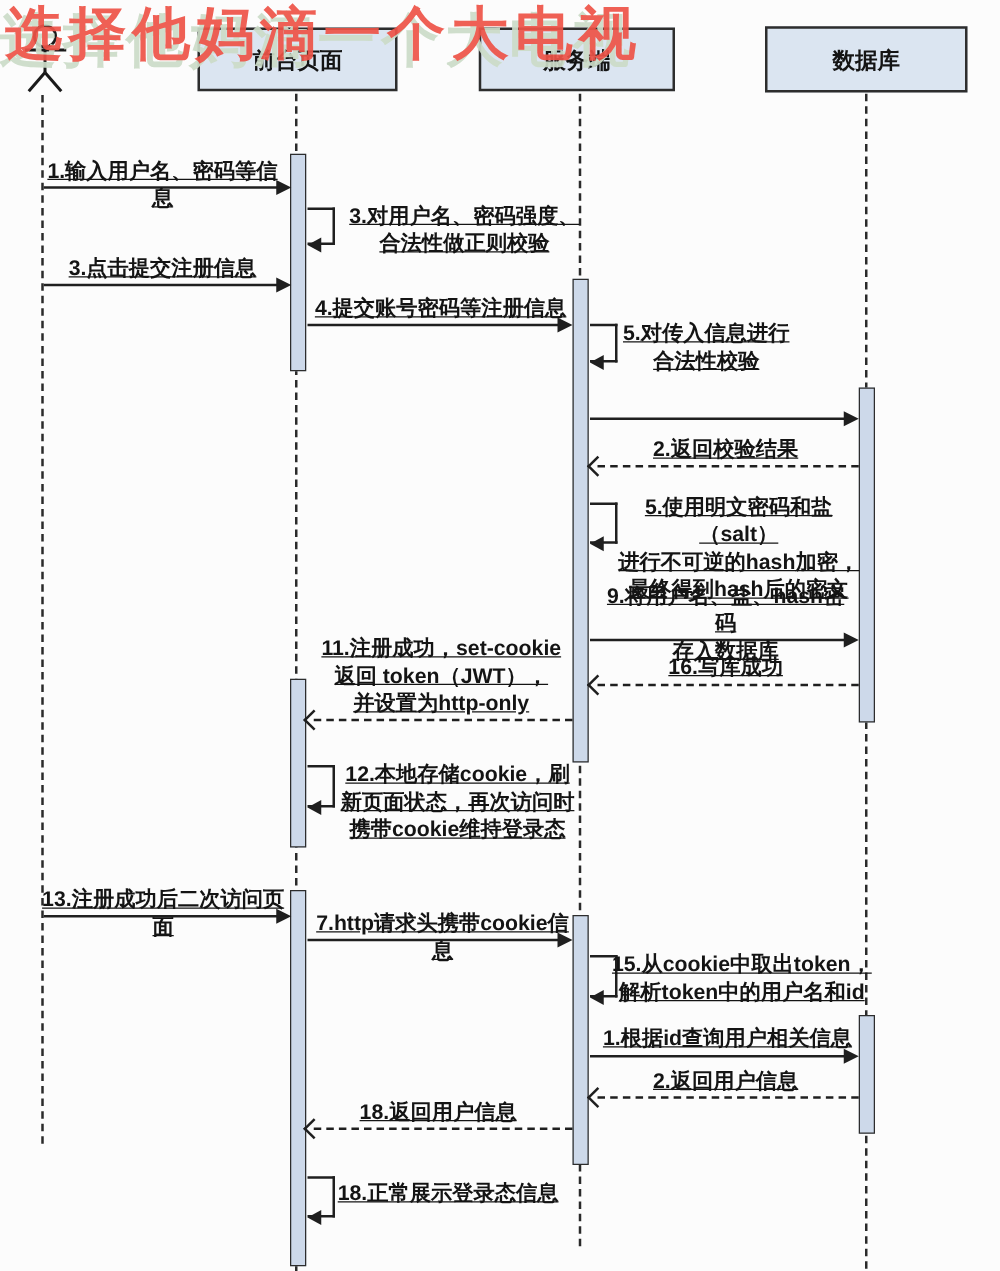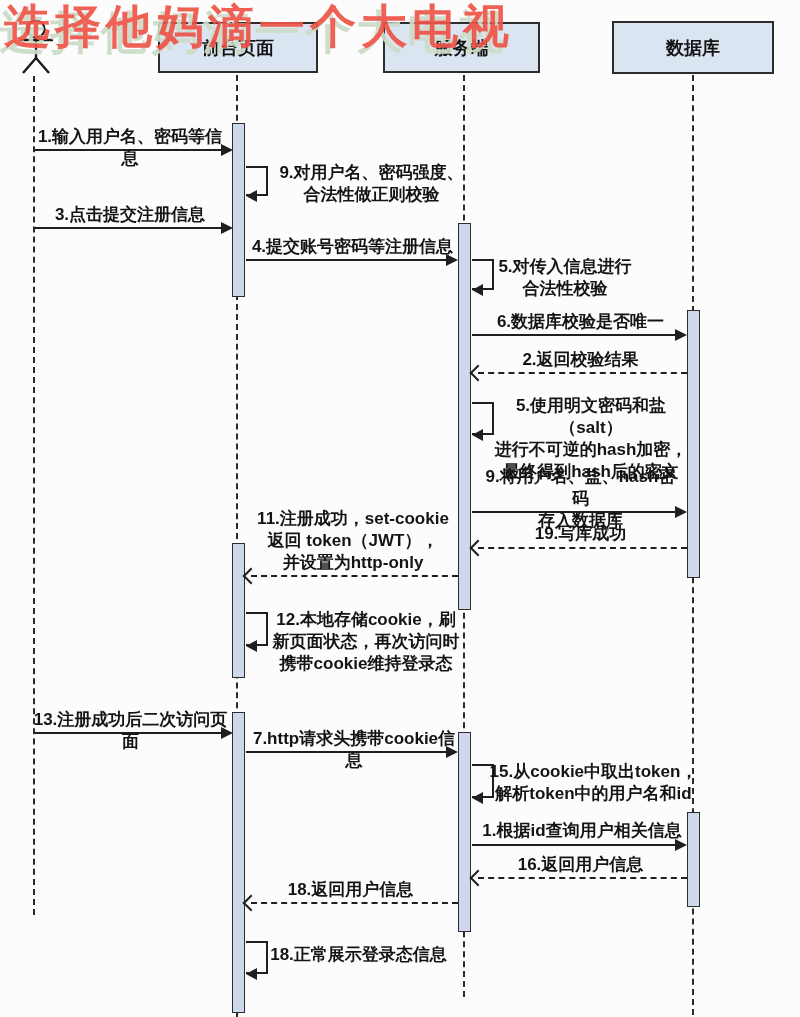--- a/index.html
+++ b/index.html
@@ -46,21 +46,21 @@
   .chev-left{position:absolute;width:10px;height:10px;z-index:3;
     border:solid var(--line,#1f1f1f);border-width:0 0 2.5px 2.5px;
     transform:rotate(45deg);}
   .selfloop{position:absolute;box-sizing:border-box;width:22px;z-index:3;
     border:2px solid var(--line,#1f1f1f);border-left:none;}
 
   
   .mlabel{
     position:absolute;z-index:5;
     font-size:17px;line-height:22px;font-weight:bold;
-    color:var(--text,#141414);text-align:center;white-space:pre-line;
+    color:var(--text,#141414);text-align:center;white-space:pre-line;text-decoration:underline;
   }
   .actor-svg{position:absolute;z-index:4;}
 </style>
 </head>
 <body>
 
 <div id="stage">
 
   <div class="lifeline" style="left:33px;top:76px;height:839px"></div>
   <div class="lifeline" style="left:236px;top:75px;height:942px"></div>
@@ -92,58 +92,57 @@
   <div class="bar" style="left:458px;top:732px;height:200px"></div>
   <div class="bar" style="left:687px;top:310px;height:268px"></div>
   <div class="bar" style="left:687px;top:812px;height:95px"></div>
 
   <div class="aline" style="left:35px;top:149px;width:188px"></div>
   <div class="head-right" style="left:221px;top:144px"></div>
   <div class="mlabel" style="left:30px;top:126px;width:200px">1.输入用户名、密码等信息</div>
 
   <div class="selfloop" style="left:246px;top:166px;height:30px"></div>
   <div class="head-left" style="left:246px;top:190px"></div>
-  <div class="mlabel" style="left:264px;top:162px;width:215px">9.对用户名、密码强度、
+  <div class="mlabel" style="left:264px;top:162px;width:215px">3.对用户名、密码强度、
 合法性做正则校验</div>
 
   <div class="aline" style="left:35px;top:227px;width:188px"></div>
   <div class="head-right" style="left:221px;top:222px"></div>
   <div class="mlabel" style="left:30px;top:204px;width:200px">3.点击提交注册信息</div>
 
   <div class="aline" style="left:246px;top:259px;width:201px"></div>
   <div class="head-right" style="left:446px;top:254px"></div>
   <div class="mlabel" style="left:250px;top:236px;width:205px">4.提交账号密码等注册信息</div>
 
   <div class="selfloop" style="left:472px;top:259px;height:31px"></div>
   <div class="head-left" style="left:472px;top:284px"></div>
   <div class="mlabel" style="left:490px;top:256px;width:150px">5.对传入信息进行
 合法性校验</div>
 
   <div class="aline" style="left:472px;top:334px;width:204px"></div>
   <div class="head-right" style="left:675px;top:329px"></div>
-  <div class="mlabel" style="left:478px;top:311px;width:205px">6.数据库校验是否唯一</div>
 
   <div class="aline dashed" style="left:478px;top:372px;width:209px"></div>
   <div class="chev-left" style="left:472px;top:367px"></div>
   <div class="mlabel" style="left:478px;top:349px;width:205px">2.返回校验结果</div>
 
   <div class="selfloop" style="left:472px;top:402px;height:33px"></div>
   <div class="head-left" style="left:472px;top:429px"></div>
   <div class="mlabel" style="left:486px;top:395px;width:210px">5.使用明文密码和盐（salt）
 进行不可逆的hash加密，
 最终得到hash后的密文</div>
 
   <div class="aline" style="left:472px;top:511px;width:204px"></div>
   <div class="head-right" style="left:675px;top:506px"></div>
   <div class="mlabel" style="left:478px;top:466px;width:205px">9.将用户名、盐、hash密码
 存入数据库</div>
 
   <div class="aline dashed" style="left:478px;top:547px;width:209px"></div>
   <div class="chev-left" style="left:472px;top:542px"></div>
-  <div class="mlabel" style="left:478px;top:523px;width:205px">19.写库成功</div>
+  <div class="mlabel" style="left:478px;top:523px;width:205px">16.写库成功</div>
 
   <div class="aline dashed" style="left:251px;top:575px;width:207px"></div>
   <div class="chev-left" style="left:245px;top:570px"></div>
   <div class="mlabel" style="left:248px;top:508px;width:210px">11.注册成功，set-cookie
 返回 token（JWT），
 并设置为http-only</div>
 
   <div class="selfloop" style="left:246px;top:612px;height:34px"></div>
   <div class="head-left" style="left:246px;top:640px"></div>
   <div class="mlabel" style="left:262px;top:609px;width:208px">12.本地存储cookie，刷
@@ -162,21 +161,21 @@
   <div class="head-left" style="left:472px;top:792px"></div>
   <div class="mlabel" style="left:486px;top:761px;width:215px">15.从cookie中取出token，
 解析token中的用户名和id</div>
 
   <div class="aline" style="left:472px;top:844px;width:204px"></div>
   <div class="head-right" style="left:675px;top:839px"></div>
   <div class="mlabel" style="left:476px;top:820px;width:212px">1.根据id查询用户相关信息</div>
 
   <div class="aline dashed" style="left:478px;top:877px;width:209px"></div>
   <div class="chev-left" style="left:472px;top:872px"></div>
-  <div class="mlabel" style="left:478px;top:854px;width:205px">16.返回用户信息</div>
+  <div class="mlabel" style="left:478px;top:854px;width:205px">2.返回用户信息</div>
 
   <div class="aline dashed" style="left:251px;top:902px;width:207px"></div>
   <div class="chev-left" style="left:245px;top:897px"></div>
   <div class="mlabel" style="left:248px;top:879px;width:205px">18.返回用户信息</div>
 
   <div class="selfloop" style="left:246px;top:941px;height:33px"></div>
   <div class="head-left" style="left:246px;top:968px"></div>
   <div class="mlabel" style="left:266px;top:944px;width:185px">18.正常展示登录态信息</div>
 
   <div class="watermark">选择他妈滴一个大电视</div>

